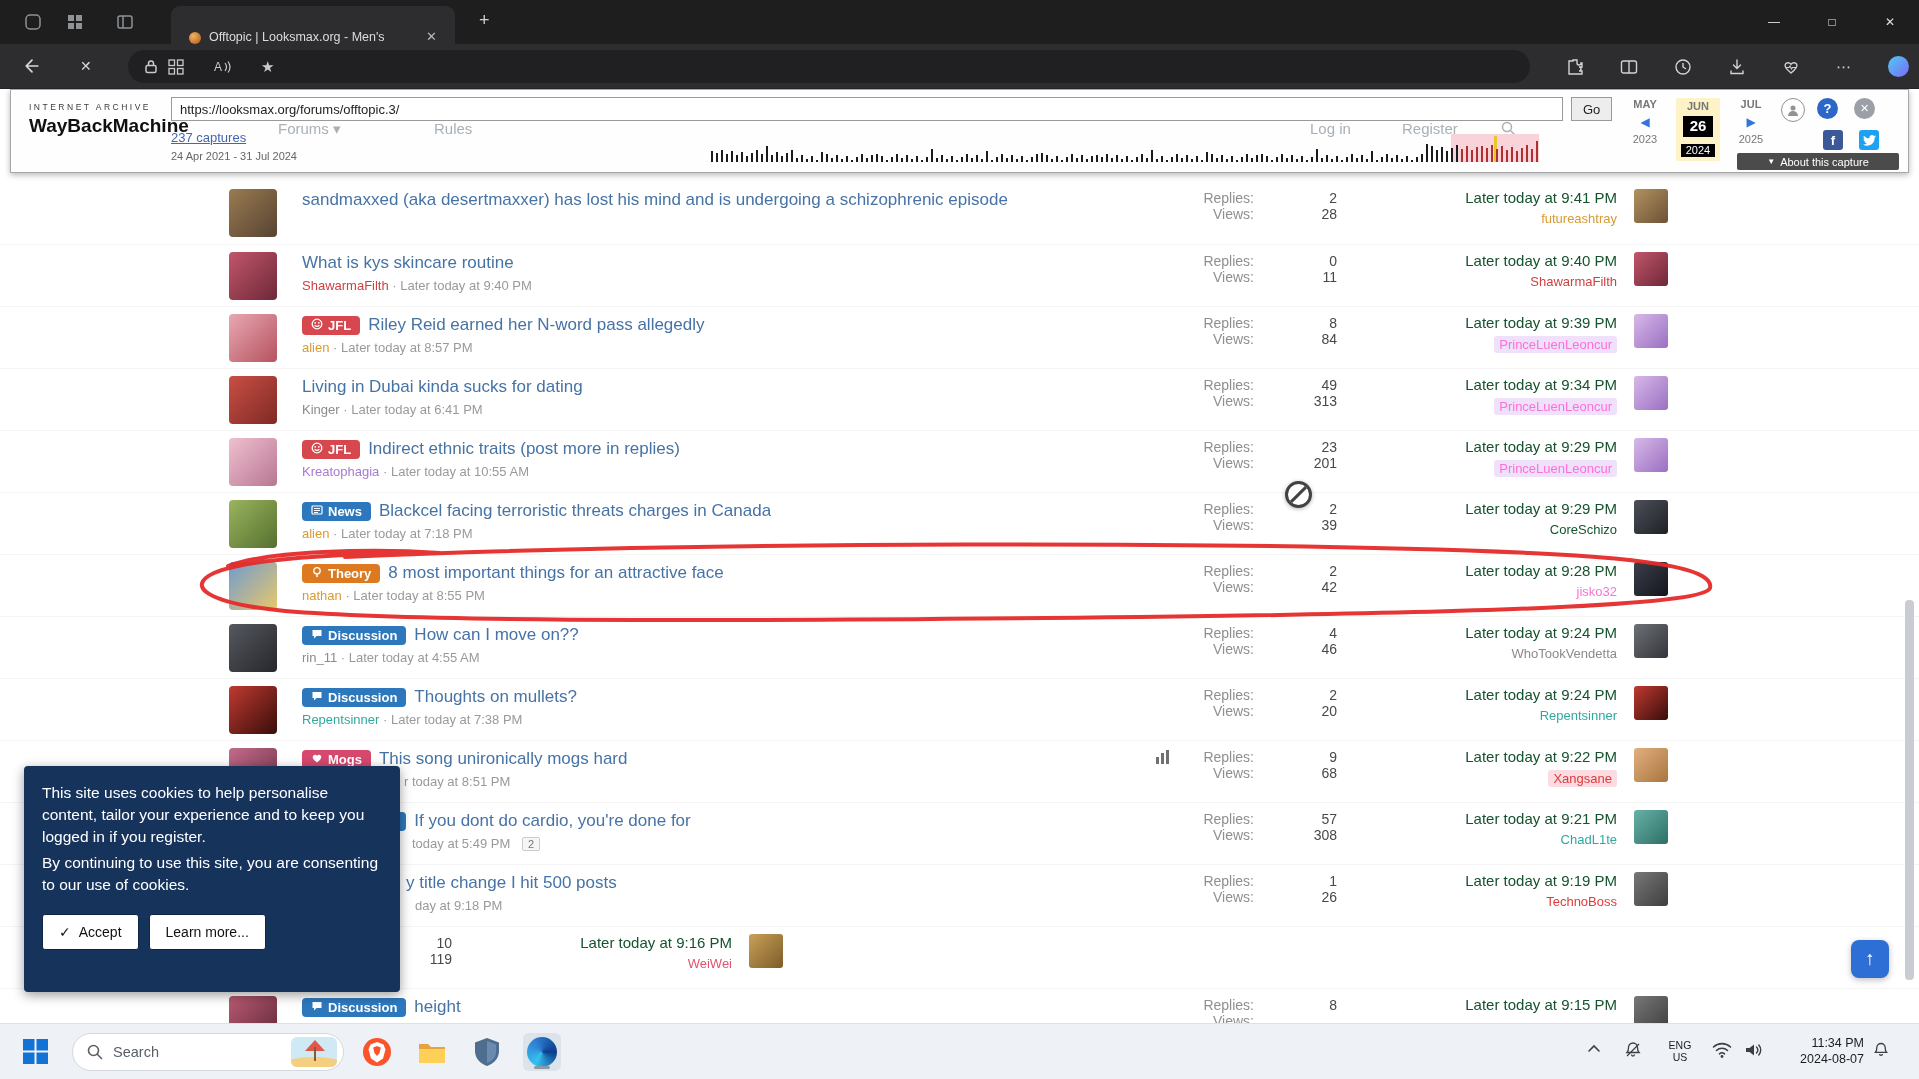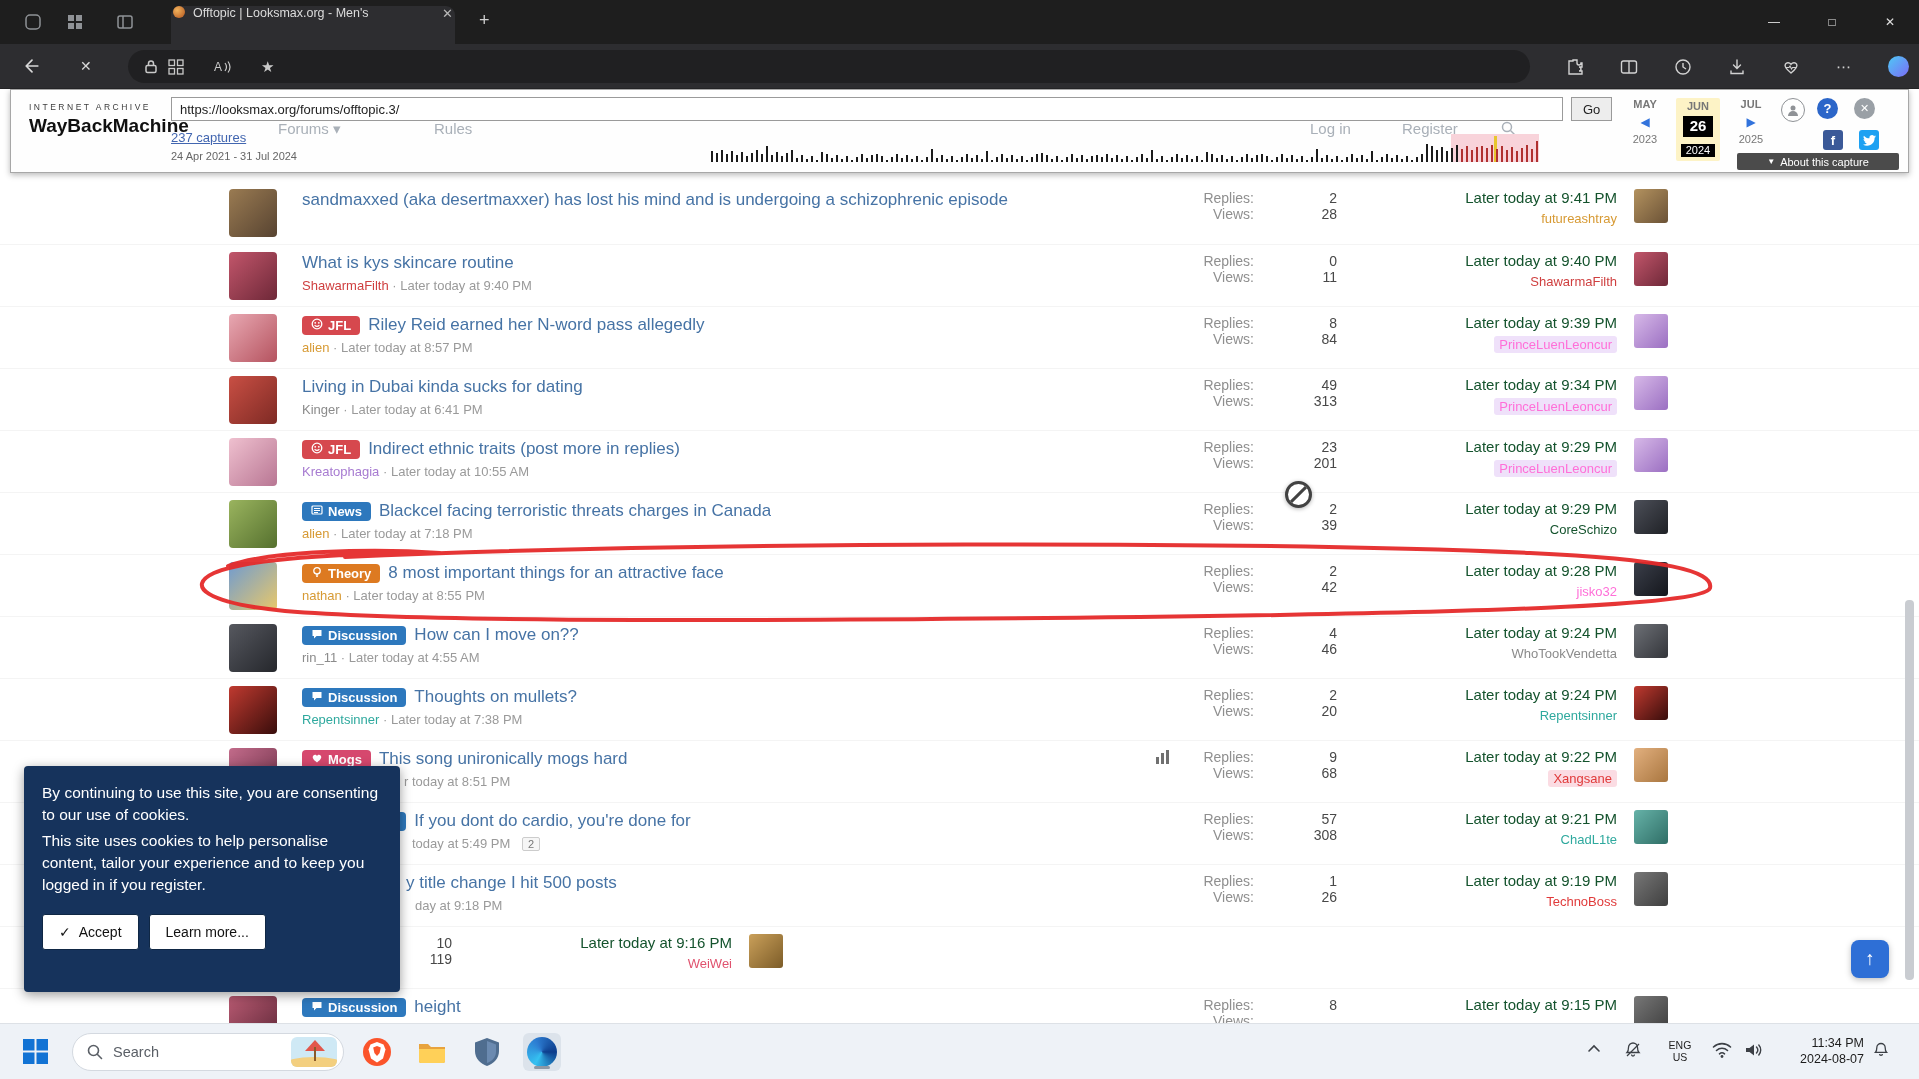--- a/index.html
+++ b/index.html
@@ -2,21 +2,21 @@
 <html><head>
 <meta charset="utf-8">
 <style>
   html,body{margin:0;padding:0}
   body{width:1919px;height:1079px;overflow:hidden;position:relative;background:#fff;
        font-family:"Liberation Sans",sans-serif;-webkit-font-smoothing:antialiased}
   
   .titlebar{position:absolute;top:0;left:0;right:0;height:44px;background:#1e1e1e;z-index:90}
   .tb-ico{position:absolute;top:13px;width:18px;height:18px;color:#8f9296}
   .tab{position:absolute;left:171px;top:6px;width:284px;height:38px;background:#2d2d30;
-       border-radius:9px 9px 0 0;display:flex;align-items:flex-start;gap:8px;padding:0 2px;box-sizing:border-box}
+       border-radius:9px 9px 0 0;display:flex;align-items:flex-end;gap:8px;padding:0 18px;box-sizing:border-box}
   .tab-favicon{width:12px;height:12px;border-radius:50%;flex:none;
        background:radial-gradient(circle at 35% 35%,#f2b35c,#b3541e)}
   .tab-title{flex:1;font-size:12.5px;color:#dcdcdc;white-space:nowrap;overflow:hidden;text-overflow:ellipsis}
   .tab-close{color:#b9b9b9;font-size:13px;flex:none}
   .newtab{position:absolute;left:479px;top:10px;color:#cfcfcf;font-size:18px}
   .wincontrols{position:absolute;right:0;top:0;height:44px;display:flex}
   .wc{width:58px;height:44px;display:flex;align-items:center;justify-content:center;color:#e0e0e0;font-size:12px}
   .navbar{position:absolute;top:44px;left:0;right:0;height:45px;background:#2d2d30;z-index:90;border-bottom:1px solid #242426;box-sizing:border-box}
   .nav-ico{position:absolute;color:#d8d8d8}
   .addr{position:absolute;left:128px;top:6px;width:1402px;height:33px;background:#202022;border-radius:17px;
@@ -870,22 +870,22 @@
 
 <svg class="anno" viewBox="0 0 1919 1079">
   <path id="anno-path" fill="none" stroke="#e52a2a" stroke-width="4" stroke-linecap="round" opacity="0.95" d="M 345 557 C 700 541, 1250 541, 1530 553 C 1665 559, 1714 571, 1710 588 C 1704 606, 1470 613, 1140 617 C 790 621, 430 623, 285 611 C 205 603, 186 586, 214 573 C 245 559, 338 553, 440 553 M 440 553 C 372 548, 268 551, 228 566"></path>
 </svg>
 
 <div class="nodrop">
     <div class="c"></div>
   </div>
 
 <div class="cookie">
+  <p>This site uses cookies to help personalise content, tailor your experience and to keep you logged in if you register.</p>
   <p>By continuing to use this site, you are consenting to our use of cookies.</p>
-  <p>This site uses cookies to help personalise content, tailor your experience and to keep you logged in if you register.</p>
   <div class="btns">
     <button>
       <span>✓</span>
       <span>Accept</span>
     </button>
     <button>
       <span>Learn more...</span>
     </button>
   </div>
 </div>

